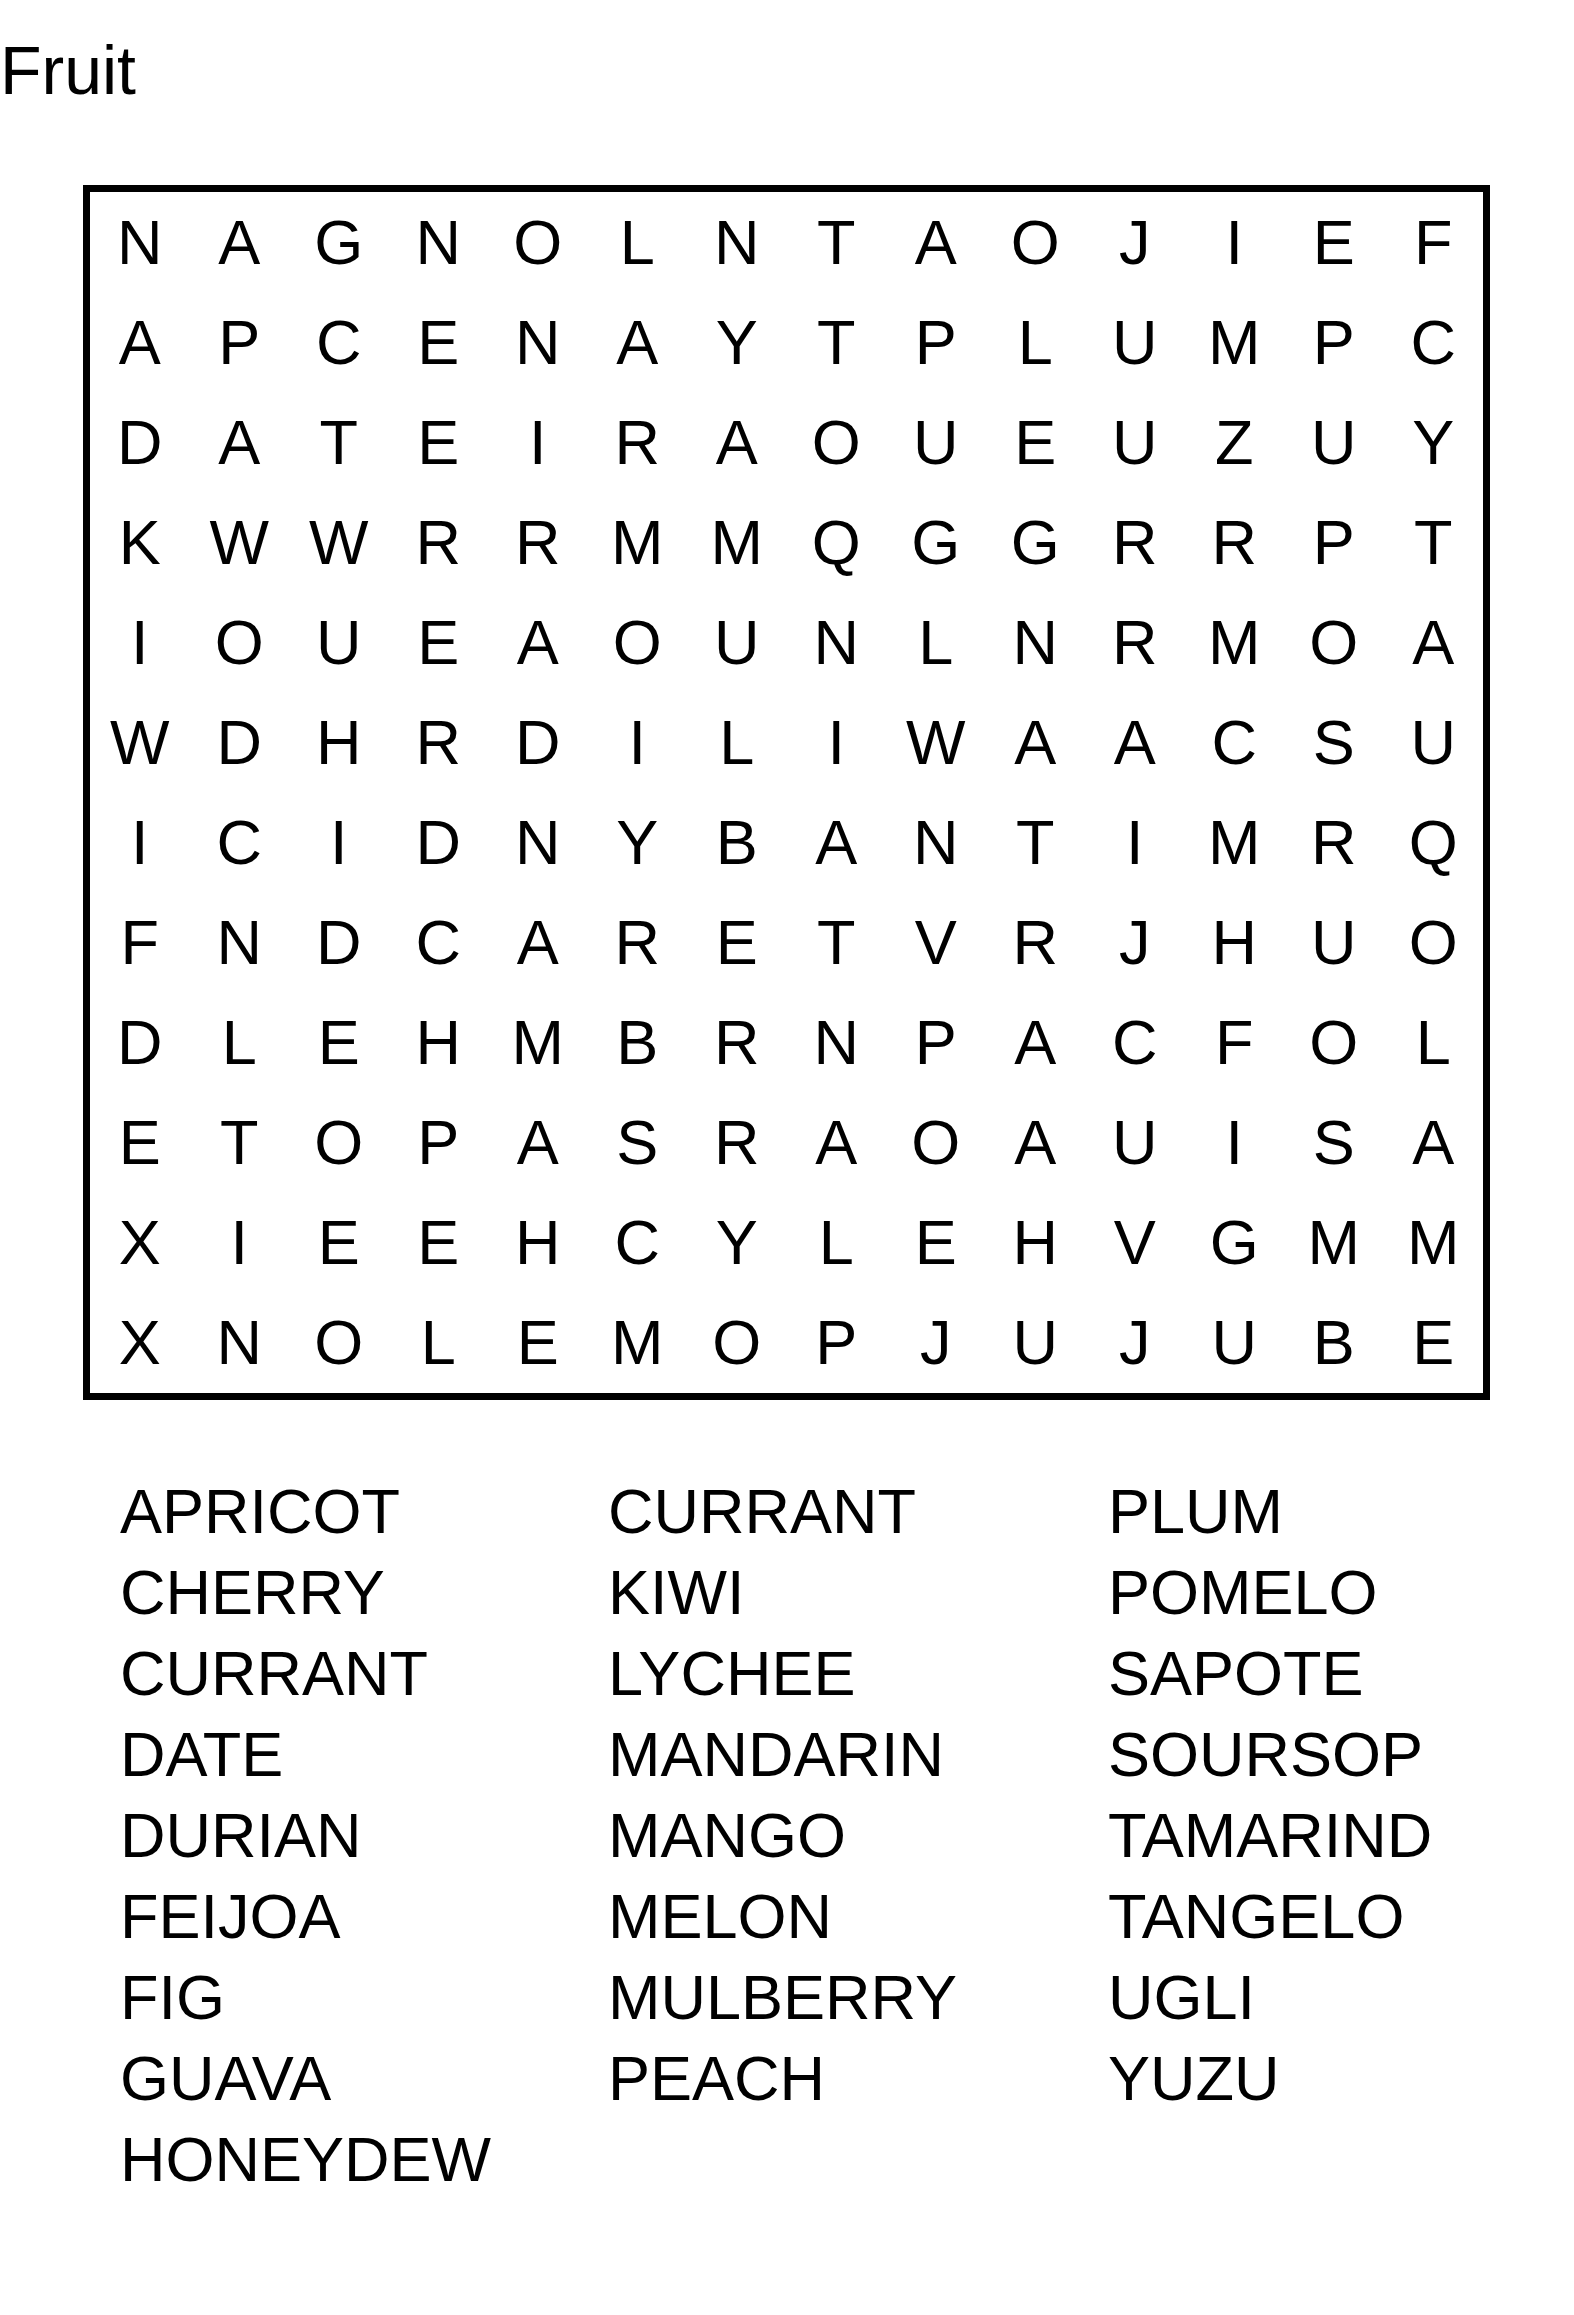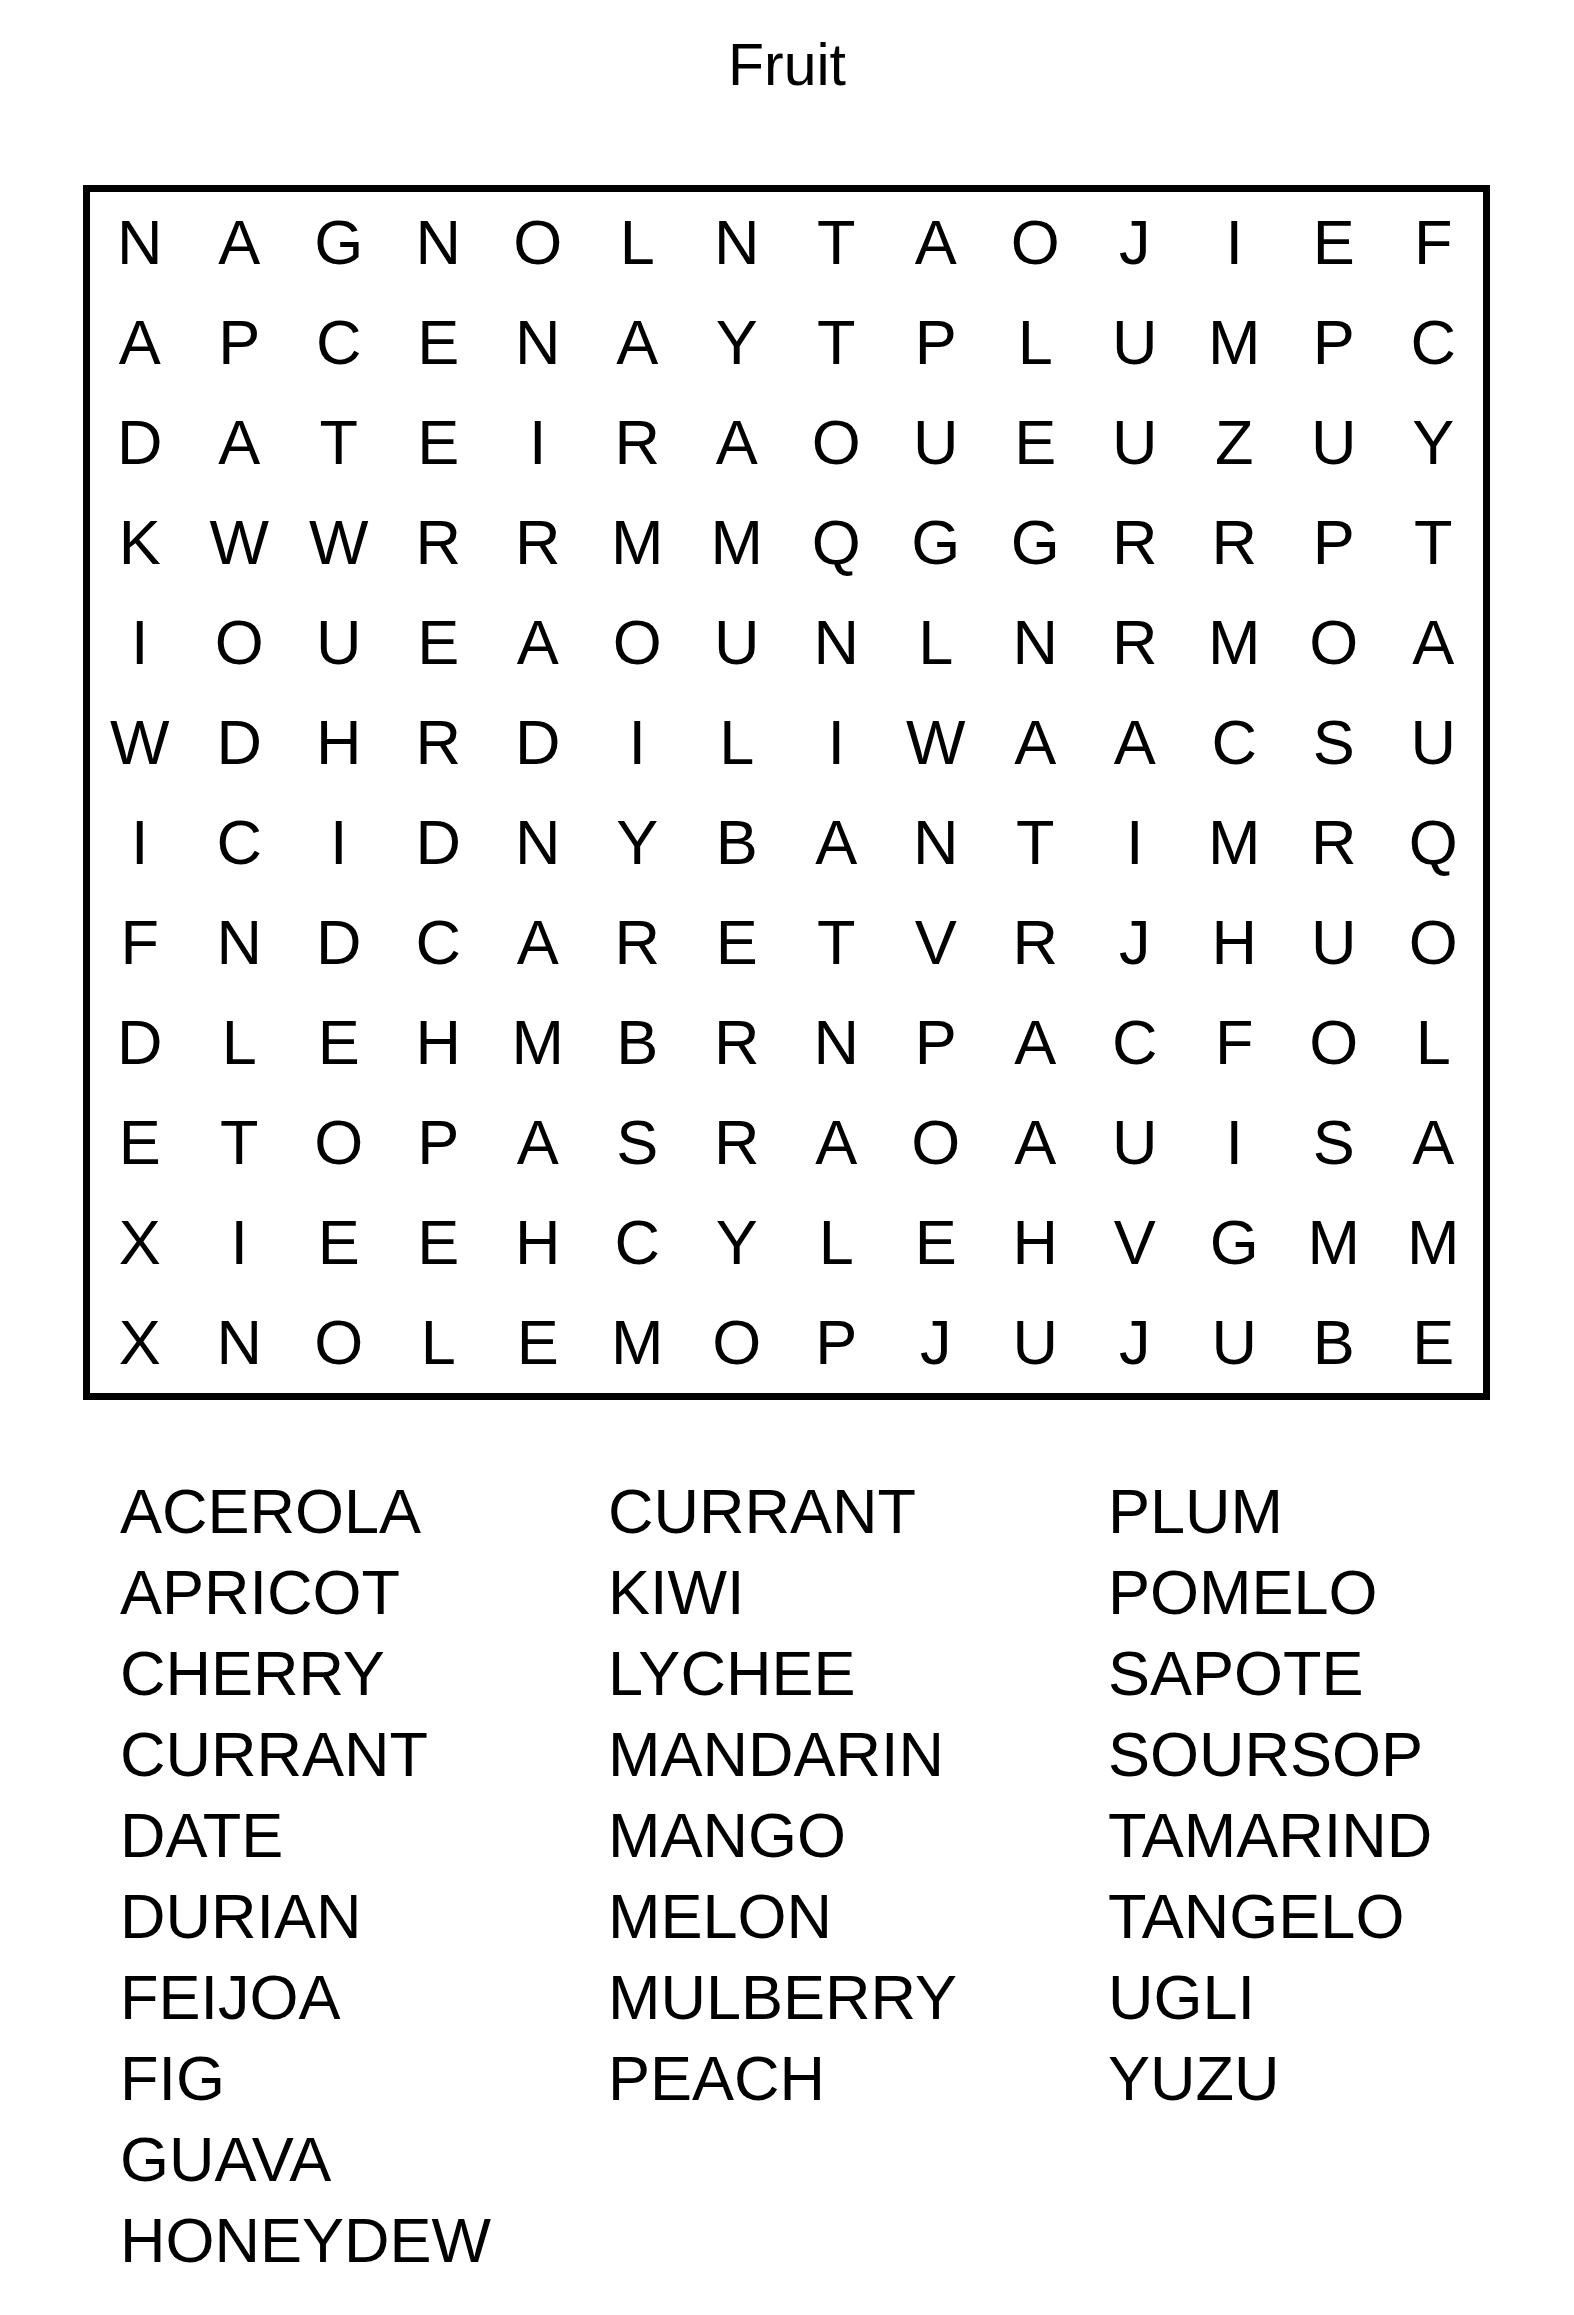--- a/index.html
+++ b/index.html
@@ -13,22 +13,21 @@
     background: #ffffff;
     color: #000000;
     font-family: "Liberation Sans", sans-serif;
     overflow: hidden;
   }
   .title {
     position: absolute;
     top: 36px;
     left: 0;
     width: 100%;
-    text-align: center;
-    font-size: 59px;
+    font-size: 68px;
     line-height: 1;
     font-weight: 400;
     margin: 0;
   }
   .grid-box {
     position: absolute;
     left: 83px;
     top: 185px;
     width: 1407px;
     height: 1215px;
@@ -233,21 +232,20 @@
     <div class="cell">P</div>
     <div class="cell">J</div>
     <div class="cell">U</div>
     <div class="cell">J</div>
     <div class="cell">U</div>
     <div class="cell">B</div>
     <div class="cell">E</div>
   </div>
 
 <ul class="word-col c1">
-    <li>ACEROLA</li>
     <li>APRICOT</li>
     <li>CHERRY</li>
     <li>CURRANT</li>
     <li>DATE</li>
     <li>DURIAN</li>
     <li>FEIJOA</li>
     <li>FIG</li>
     <li>GUAVA</li>
     <li>HONEYDEW</li>
   </ul>

